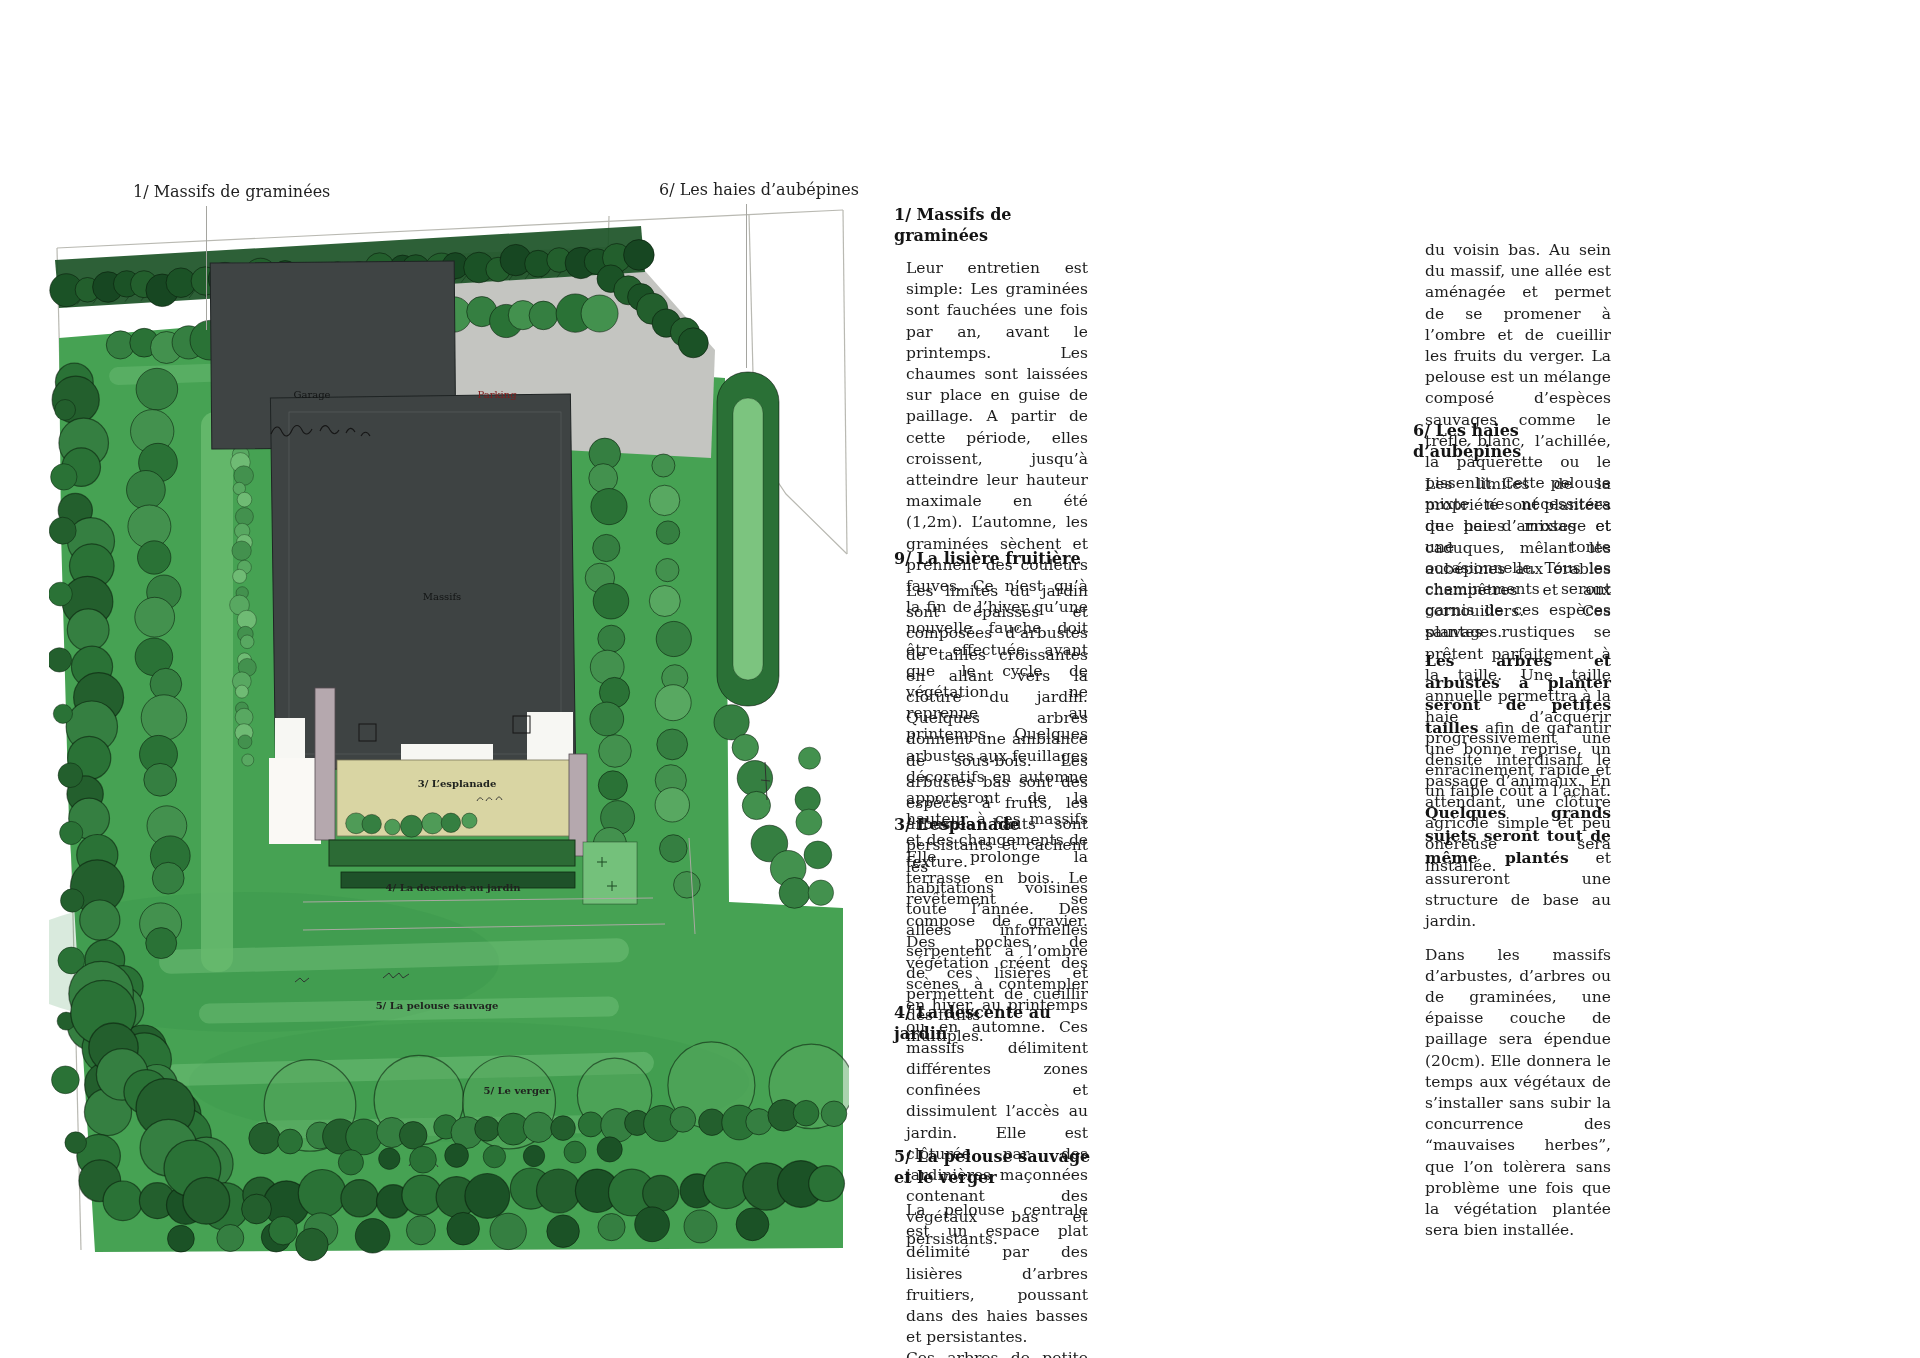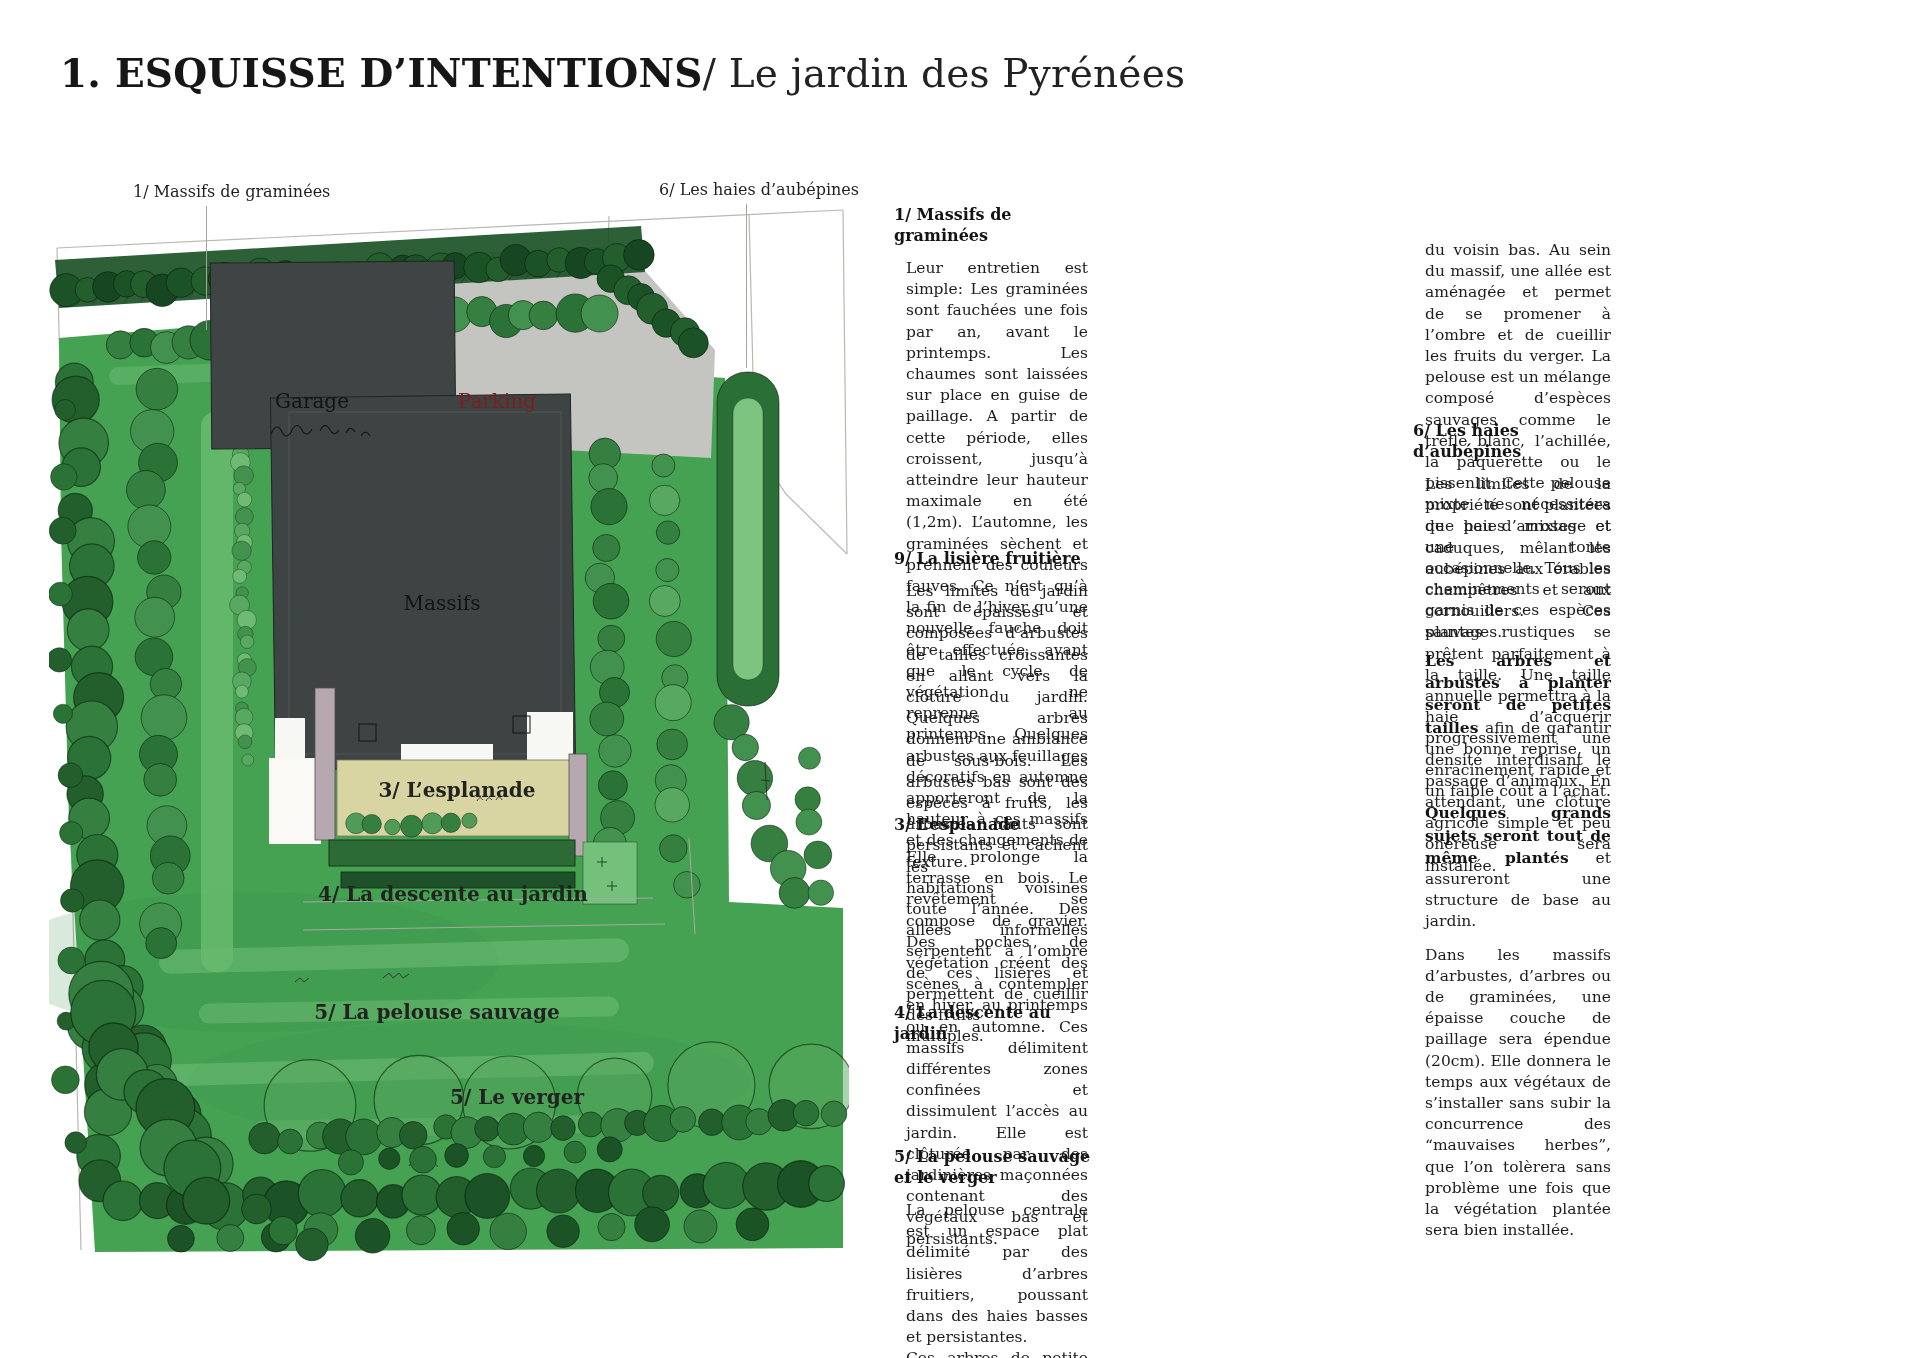--- a/index.html
+++ b/index.html
@@ -7,42 +7,39 @@
         font-family:"DejaVu Serif","Liberation Serif",serif;color:#1d1d1d;}
   
   #title{position:absolute;left:60px;top:50px;font-size:39px;letter-spacing:.2px;white-space:nowrap;}
   #title .tb{font-weight:bold;color:#161616;}
   #title .tr{font-weight:normal;color:#222;}
   
   #plan{position:absolute;left:49px;top:170px;width:800px;height:1100px;}
   #plan svg{position:absolute;left:0;top:32px;}
   .callout{position:absolute;font-size:16px;color:#1f1f1f;white-space:nowrap;}
   .leader{position:absolute;width:1px;background:#a5a5a0;}
-  .plan-label{position:absolute;transform:translateX(-50%);font-size:20px;white-space:nowrap;}
+  .plan-label{position:absolute;transform:translateX(-50%);font-size:10px;white-space:nowrap;}
   .lbl-dark{color:#121414;}          
   .lbl-ink{color:#20231f;font-weight:600;}
   .lbl-plain{color:#7f1d1d;}
   
   .col{position:absolute;top:200px;}
   #col1{left:894px;width:206px;height:1110px;}
   #col2{left:1413px;width:210px;height:920px;}
   .sect{position:absolute;left:0;width:100%;}
   .sect h3{margin:0 0 2px 0;font-size:16px;font-weight:bold;color:#141414;line-height:21px;}
   .sect p{margin:12px;font-size:15.5px;line-height:21.2px;text-align:justify;white-space:pre-line;color:#1d1d1d;}
   .sect p + p{margin-top:0;}
   .sect b{font-weight:bold;color:#141414;}
 </style>
 </head>
 <body>
 
 <div id="page">
 
-  <div id="title">
-    <span class="tb">1. ESQUISSE D’INTENTIONS</span><span class="tr">/ Le jardin des Pyrénées</span>
-  </div>
 
   <div id="plan">
 
     <svg viewBox="0 0 800 1062" width="800" height="1062">
 
       <g stroke="#b9b9b2" stroke-width="1.2" fill="none">
         <path d="M8,46 L794,8"></path>
         <path d="M8,46 L32,1048"></path>
         <path d="M794,8 L798,352"></path>
         <path d="M700,12 L704,172"></path>

